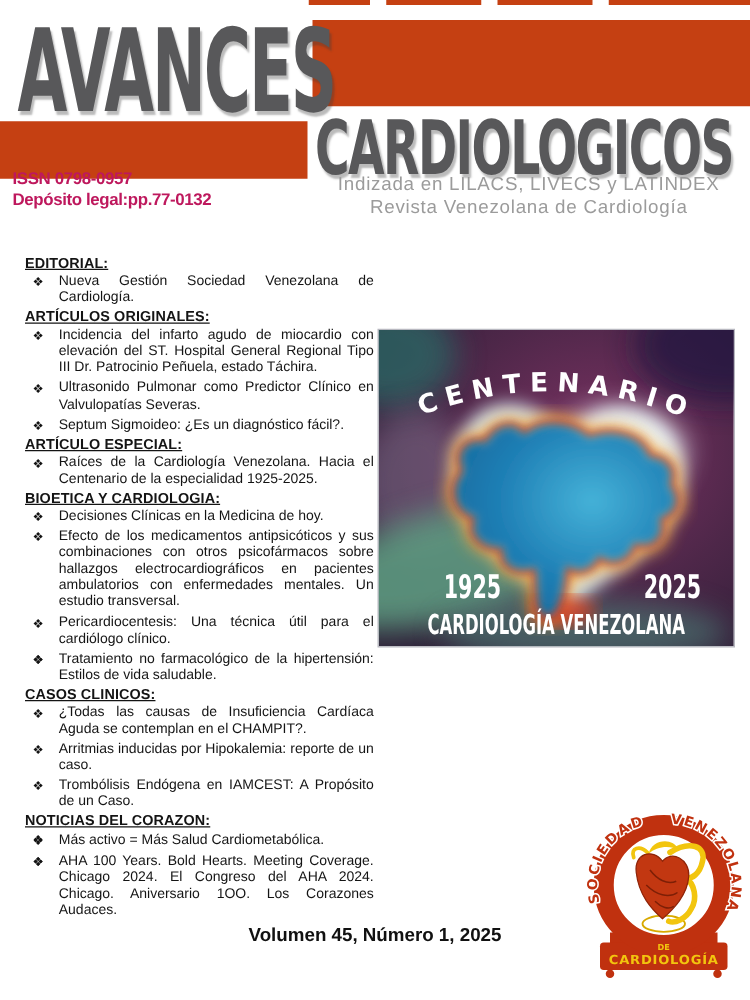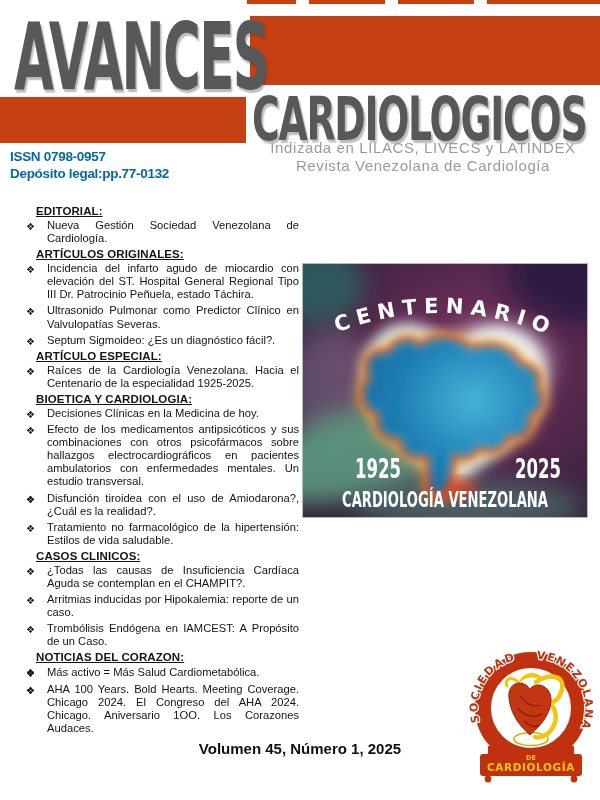--- a/index.html
+++ b/index.html
@@ -17,32 +17,32 @@
   }
   .bar1{position:absolute;left:250px;top:16px;width:350px;height:69px;background:#c54012;}
   .bar2{position:absolute;left:0px;top:97px;width:246px;height:46px;background:#c54012;}
   .title-bottom{
     position:absolute;left:252px;top:84px;white-space:nowrap;
     font-family:"DejaVu Sans",sans-serif;font-weight:bold;font-size:60px;
     color:#58585a;transform:scaleX(0.63);transform-origin:left top;
     letter-spacing:-2px;text-shadow:3px 3px 2px rgba(60,60,60,0.35);
   }
   .issn-block{
-    position:absolute;left:10px;top:148px;font-size:13.5px;font-weight:bold;
-    color:#0369a1;line-height:17px;letter-spacing:-0.3px;
+    position:absolute;left:10px;top:134px;font-size:13.5px;font-weight:bold;
+    color:#be185d;line-height:17px;letter-spacing:-0.3px;
   }
   .subtitle{
     position:absolute;left:252px;top:139px;width:342px;text-align:center;
     color:#9b9b9b;font-size:15px;line-height:17.5px;letter-spacing:0.6px;
   }
   
   .toc{position:absolute;left:20px;top:202px;width:279px;color:#141414;}
   .toc-heading{
     font-size:11.5px;font-weight:bold;text-decoration:underline;
-    margin:3px 0 2px 16px;letter-spacing:0.1px;
+    margin:3px 0 2px 0;letter-spacing:0.1px;
   }
   .toc-item{
     position:relative;padding-left:27px;text-align:justify;
     font-size:11.2px;line-height:13.1px;margin-bottom:3px;
   }
   .bullet{position:absolute;left:6px;top:1px;font-size:10px;}
   
   .centenario{
     position:absolute;left:302px;top:263px;width:286px;height:255px;
     border:1px solid #b8b8c0;box-sizing:border-box;
@@ -93,22 +93,22 @@
     <div class="toc-item"><span class="bullet">❖</span><span>Ultrasonido Pulmonar como Predictor Clínico en Valvulopatías Severas.</span></div>
     <div class="toc-item"><span class="bullet">❖</span><span>Septum Sigmoideo: ¿Es un diagnóstico fácil?.</span></div>
 
     <div class="toc-heading">ARTÍCULO ESPECIAL:</div>
     <div class="toc-item"><span class="bullet">❖</span><span>Raíces de la Cardiología Venezolana.  Hacia el Centenario de la especialidad 1925-2025.</span></div>
 
     <div class="toc-heading">BIOETICA Y CARDIOLOGIA:</div>
     <div class="toc-item"><span class="bullet">❖</span><span>Decisiones Clínicas en la Medicina de hoy.</span></div>
 
     <div class="toc-item"><span class="bullet">❖</span><span>Efecto de los medicamentos antipsicóticos y sus combinaciones con otros psicofármacos sobre hallazgos electrocardiográficos en pacientes ambulatorios con enfermedades mentales. Un estudio transversal.</span></div>
+    <div class="toc-item"><span class="bullet">❖</span><span>Pericardiocentesis: Una técnica útil para el cardiólogo clínico.</span></div>
     <div class="toc-item"><span class="bullet">❖</span></div>
-    <div class="toc-item"><span class="bullet">❖</span><span>Disfunción tiroidea con el uso de Amiodarona?, ¿Cuál es la realidad?.</span></div>
     <div class="toc-item"><span class="bullet">❖</span><span>Tratamiento no farmacológico de la hipertensión: Estilos de vida saludable.</span></div>
 
     <div class="toc-heading">CASOS CLINICOS:</div>
     <div class="toc-item"><span class="bullet">❖</span><span>¿Todas las causas de Insuficiencia Cardíaca Aguda se contemplan en el CHAMPIT?.</span></div>
     <div class="toc-item"><span class="bullet">❖</span><span>Arritmias inducidas por Hipokalemia: reporte de un caso.</span></div>
     <div class="toc-item"><span class="bullet">❖</span><span>Trombólisis Endógena en IAMCEST: A Propósito de un Caso.</span></div>
 
     <div class="toc-heading">NOTICIAS DEL CORAZON:</div>
     <div class="toc-item"><span class="bullet">❖</span></div>
     <div class="toc-item"><span class="bullet">❖</span><span>Más activo = Más Salud Cardiometabólica.</span></div>

